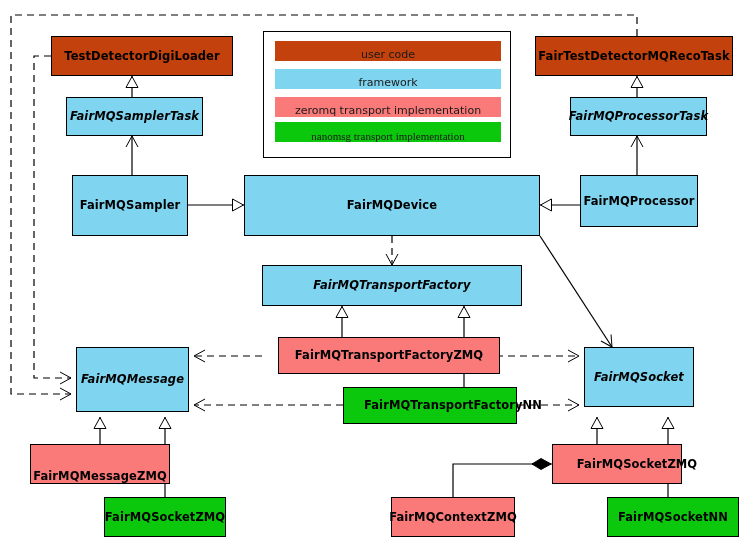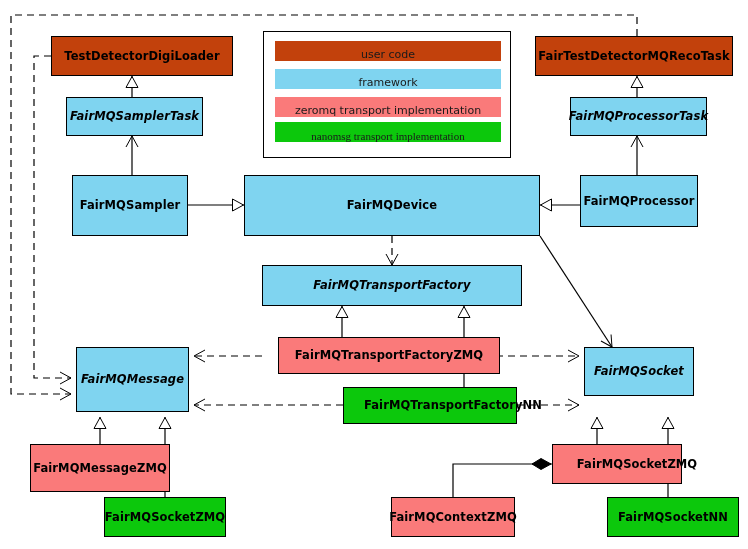--- a/index.html
+++ b/index.html
@@ -119,24 +119,24 @@
       </div>
       <div class="node c-zmq" style="left: 262px; top: 337px; width: 222px; height: 37px; margin-left: 16px;">
         <span>FairMQTransportFactoryZMQ</span>
       </div>
       <div class="node c-nn" style="left: 343px; top: 387px; width: 174px; height: 37px; padding-left: 46px;">
         <span>FairMQTransportFactoryNN</span>
       </div>
       <div class="node c-frame abstract" style="left: 76px; top: 347px; width: 113px; height: 65px;">
         <span>FairMQMessage</span>
       </div>
-      <div class="node c-frame abstract" style="left: 584px; top: 347px; width: 110px; height: 49px;">
+      <div class="node c-frame abstract" style="left: 584px; top: 347px; width: 110px; height: 60px;">
         <span>FairMQSocket</span>
       </div>
-      <div class="node c-zmq" style="left: 30px; top: 444px; width: 140px; height: 48px;">
+      <div class="node c-zmq" style="left: 30px; top: 444px; width: 140px; height: 40px; align-items: flex-end;">
         <span>FairMQMessageZMQ</span>
       </div>
       <div class="node c-nn" style="left: 104px; top: 497px; width: 122px; height: 40px;">
         <span>FairMQSocketZMQ</span>
       </div>
       <div class="node c-zmq" style="left: 552px; top: 444px; width: 130px; height: 40px; padding-left: 40px;">
         <span>FairMQSocketZMQ</span>
       </div>
       <div class="node c-nn" style="left: 607px; top: 497px; width: 132px; height: 40px;">
         <span>FairMQSocketNN</span>

